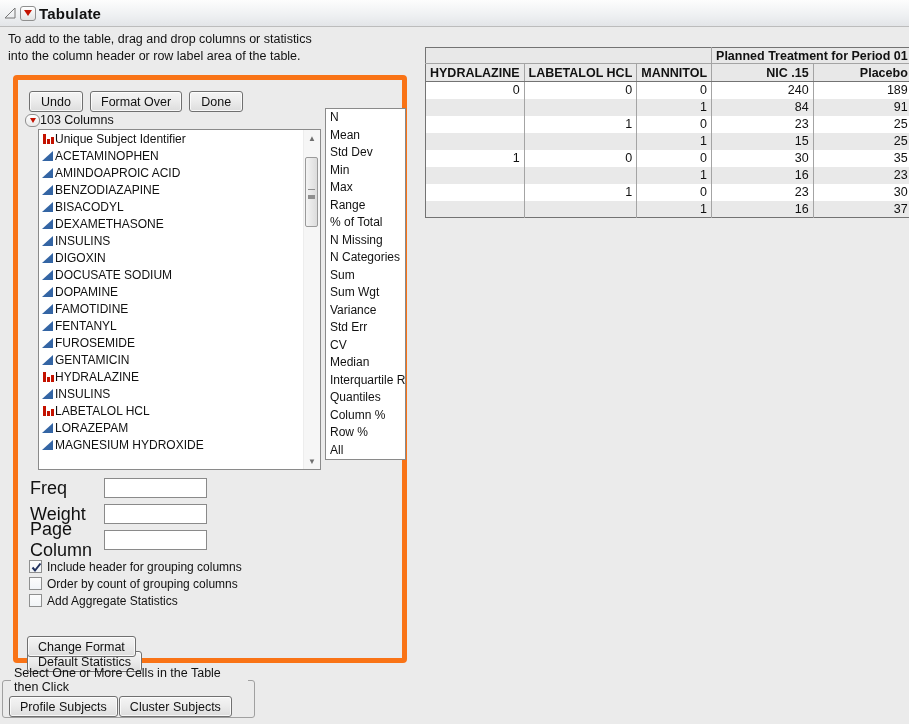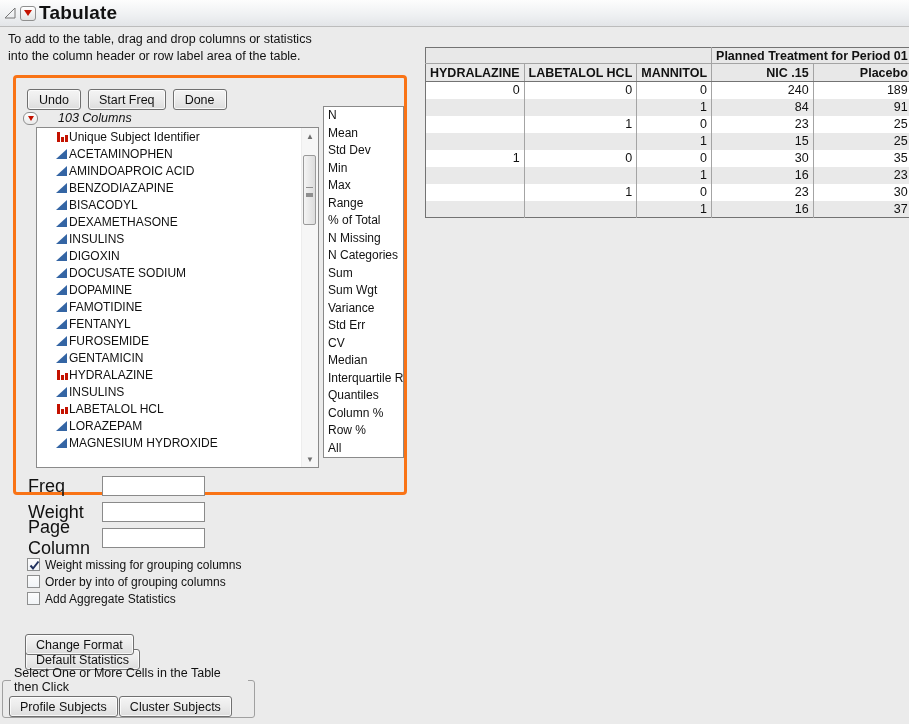--- a/index.html
+++ b/index.html
@@ -23,50 +23,50 @@
     background:linear-gradient(#ffffff,#e3e3e3);
     display:inline-flex;align-items:center;justify-content:center;box-sizing:border-box;
   }
   .hotspot-sm{
     width:15px;height:13px;border:1px solid #8f8f8f;border-radius:6px;
     background:linear-gradient(#ffffff,#e9e9e9);
     display:inline-flex;align-items:center;justify-content:center;box-sizing:border-box;
   }
   .red-tri{width:0;height:0;border-left:4px solid transparent;border-right:4px solid transparent;border-top:6px solid #c41200;}
   .red-tri.sm{border-left-width:3px;border-right-width:3px;border-top-width:5px;}
-  .outlet-title{font-weight:bold;font-size:19px;letter-spacing:.2px;}
+  .outlet-title{font-weight:bold;font-size:15px;letter-spacing:.2px;}
 
   
   .instructions{position:absolute;left:8px;top:31px;line-height:17px;font-size:12.5px;}
 
   
   .panel{
-    position:absolute;left:13px;top:75px;width:394px;height:420px;
-    border:3px solid #f97316;border-radius:4px;box-sizing:border-box;
+    position:absolute;left:13px;top:75px;width:394px;height:588px;
+    border:5px solid #f97316;border-radius:4px;box-sizing:border-box;
   }
   .btn{
     display:inline-flex;align-items:center;justify-content:center;
     height:21px;padding:0 10px;box-sizing:border-box;
     border:1px solid #707070;border-radius:3px;
     background:linear-gradient(#f4f4f4,#ececec 45%,#dddddd);
     box-shadow:inset 0 0 0 1px rgba(255,255,255,.75);
     font-family:"Liberation Sans", sans-serif;font-size:12.5px;color:#111;
     cursor:default;white-space:nowrap;
   }
   .toolbar{position:absolute;left:11px;top:11px;display:flex;gap:7px;}
   .toolbar .btn{min-width:54px;}
 
-  .cols-title{position:absolute;left:7px;top:33px;display:flex;align-items:center;gap:20px;font-size:12.5px;font-style:italic;}
+  .cols-title{position:absolute;left:7px;top:33px;display:flex;align-items:center;gap:0;font-size:12.5px;}
 
   
   .col-list{
     position:absolute;left:20px;top:49px;width:283px;height:341px;
     background:#fff;border:1px solid #8a8a8a;box-sizing:border-box;overflow:hidden;
   }
-  .col-item{height:17px;display:flex;align-items:center;padding-left:18px;gap:1px;white-space:nowrap;}
+  .col-item{height:17px;display:flex;align-items:center;padding-left:2px;gap:1px;white-space:nowrap;}
   .dicon{width:13px;height:13px;display:inline-flex;align-items:flex-end;justify-content:center;flex:none;}
   
   .sbar{position:absolute;top:0;right:0;width:17px;height:339px;background:#f6f6f6;border-left:1px solid #ededed;box-sizing:border-box;}
   .sb-btn{position:absolute;left:0;width:16px;height:16px;display:flex;align-items:center;justify-content:center;color:#6f6f6f;font-size:8px;}
   .sb-up{top:0;}
   .sb-down{bottom:0;}
   .sb-thumb{
     position:absolute;left:1px;top:27px;width:13px;height:70px;
     border:1px solid #9a9a9a;border-radius:2px;
     background:linear-gradient(90deg,#f4f4f4,#dcdcdc);
@@ -144,21 +144,21 @@
 
 <div class="instructions">
   <div>To add to the table, drag and drop columns or statistics</div>
   <div>into the column header or row label area of the table.</div>
 </div>
 
 <div class="panel">
 
   <div class="toolbar">
     <button class="btn">Undo</button>
-    <button class="btn">Start Freq</button>
+    <button class="btn">Format Over</button>
     <button class="btn">Done</button>
   </div>
 
   <div class="cols-title">
     <span class="hotspot-sm">
       <span class="red-tri sm"></span>
     </span>
     <span>103 Columns</span>
   </div>
 
@@ -370,25 +370,25 @@
       </div>
     </div>
 
   <div class="checks">
       <div class="check-row">
         <span class="cbox">
           <svg width="13" height="13">
             <path d="M2.5,6.5 L5,9.5 L10.5,2.5" fill="none" stroke="#21315e" stroke-width="2"></path>
           </svg>
         </span>
-        <span>Weight missing for grouping columns</span>
+        <span>Include header for grouping columns</span>
       </div>
       <div class="check-row">
         <span class="cbox"></span>
-        <span>Order by into of grouping columns</span>
+        <span>Order by count of grouping columns</span>
       </div>
       <div class="check-row">
         <span class="cbox"></span>
         <span>Add Aggregate Statistics</span>
       </div>
     </div>
 
   <button class="btn btn-defstats">Default Statistics</button>
   <button class="btn btn-chgfmt">Change Format</button>
 </div>

